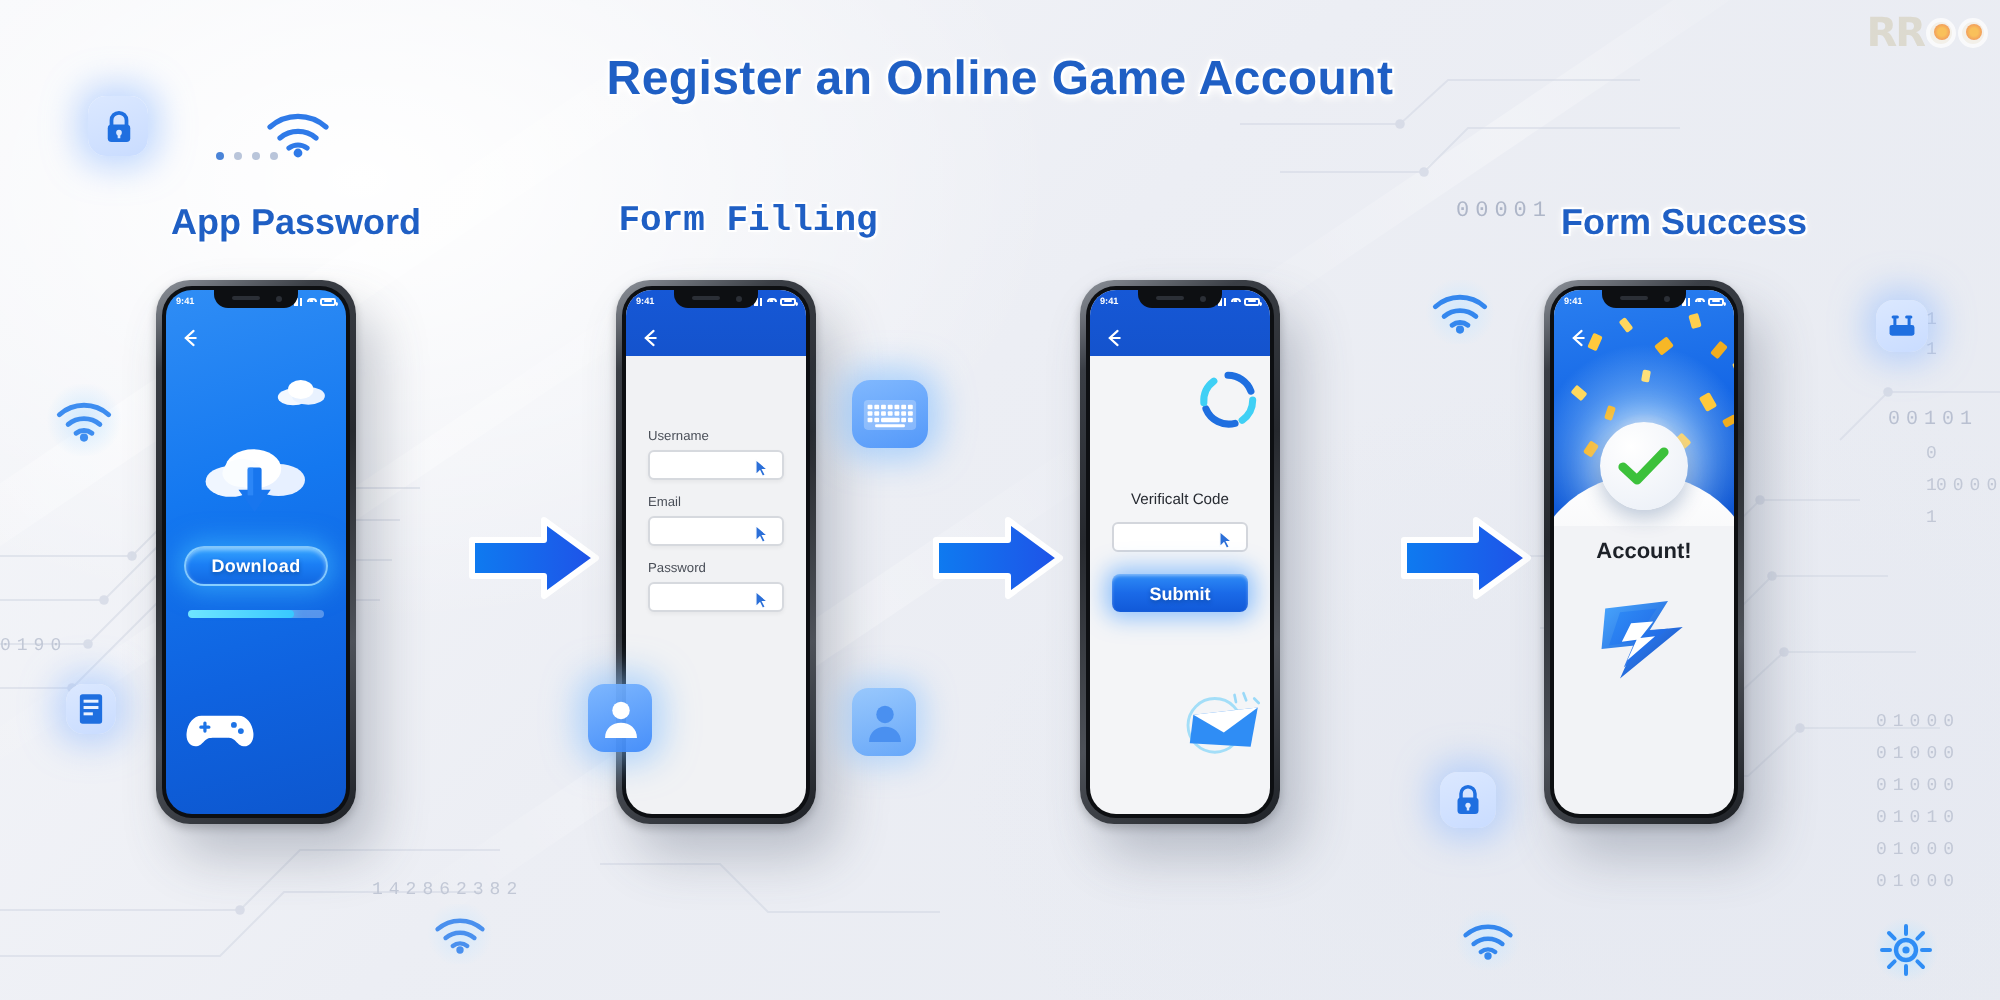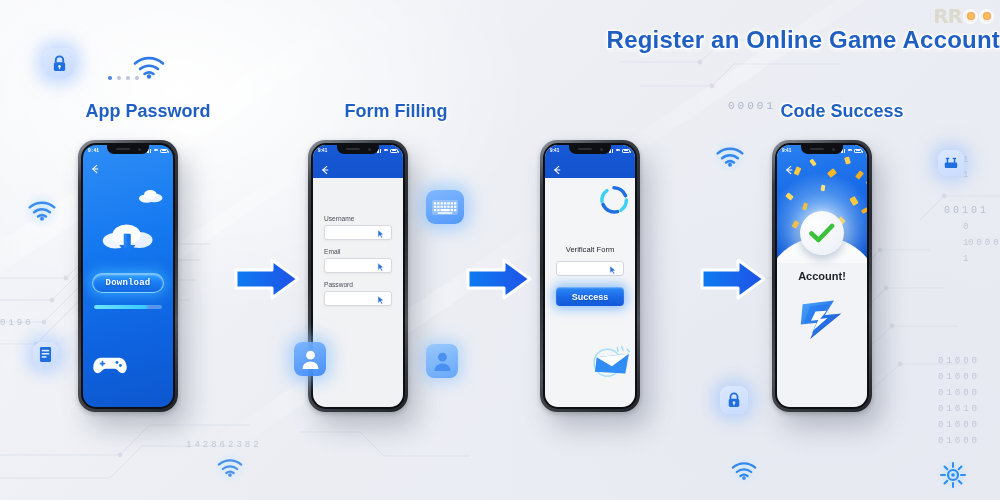--- a/index.html
+++ b/index.html
@@ -30,21 +30,21 @@
   
   .gicon {
     position:absolute; display:flex; align-items:center; justify-content:center;
     border-radius:9px;
   }
   .gicon.boxed { background:linear-gradient(160deg,#dbe8ff,#c9dcff); box-shadow:0 0 16px 6px rgba(150,190,255,.55); }
   .gicon.plain { background:transparent; }
 
   
   .title {
-    position:absolute; top:26px; left:0; width:100%; text-align:right;
+    position:absolute; top:26px; left:0; width:100%; text-align:center;
     font-size:24px; font-weight:bold; color:#1f5fc4; letter-spacing:.2px;
     text-shadow: 0 0 3px #fff, 0 0 6px #fff, 1px 1px 0 #fff, -1px -1px 0 #fff, 1px -1px 0 #fff, -1px 1px 0 #fff, 0 2px 4px rgba(255,255,255,.95);
   }
   .steplabel {
     position:absolute; top:101px; font-size:18px; font-weight:bold; color:#1f5fc4;
     text-align:center; white-space:nowrap;
     text-shadow: 0 0 3px #fff, 0 0 5px #fff, 1px 1px 0 #fff, -1px -1px 0 #fff, 1px -1px 0 #fff, -1px 1px 0 #fff;
   }
 
   
@@ -77,21 +77,21 @@
   .wifimini b:nth-child(1){ width:5px; height:2.4px; top:0; }
   .wifimini b:nth-child(2){ width:2.6px; height:1.4px; top:1.4px; }
   .batt { width:8px; height:4px; border:.7px solid currentColor; border-radius:1.2px; position:relative; }
   .batt::after { content:''; position:absolute; right:-1.6px; top:1px; width:.9px; height:2px; background:currentColor; border-radius:0 1px 1px 0; }
   .batt i { position:absolute; inset:.6px; background:currentColor; border-radius:.5px; }
 
   .backarrow { position:absolute; top:16px; left:7px; width:10px; height:10px; z-index:8; }
   .backarrow svg { width:100%; height:100%; }
 
   
-  .p1 .screen { background:linear-gradient(165deg,#2f8df5 0%, #1478f0 38%, #0f63e0 72%, #0d57cf 100%);font-family:Liberation Mono, monospace; }
+  .p1 .screen { background:linear-gradient(165deg,#2f8df5 0%, #1478f0 38%, #0f63e0 72%, #0d57cf 100%); }
   .p1 .statusbar, .p1 .backarrow { color:#fff; }
   .cloud-sm { position:absolute; top:44px; right:9px; width:26px; height:14px; }
   .cloud-big { position:absolute; top:76px; left:50%; transform:translateX(-50%); width:56px; height:38px; }
   .dlbtn {
     position:absolute; top:128px; left:9px; right:9px; height:20px; border-radius:10px;
     background:linear-gradient(180deg,#35a5ff 0%, #1b7ff5 45%, #1168e2 100%);
     border:.8px solid rgba(150,215,255,.85);
     box-shadow: 0 0 12px 3px rgba(60,180,255,.65), inset 0 1px 2px rgba(255,255,255,.45);
     display:flex; align-items:center; justify-content:center;
     color:#fff; font-size:9px; font-weight:bold; letter-spacing:.2px;
@@ -308,22 +308,22 @@
     <span class="wm-text">RR</span>
     <span class="wm-o">
         <i></i>
       </span>
     <span class="wm-o">
         <i></i>
       </span>
   </div>
 
   <div class="steplabel" style="left:56px; width:184px;">App Password</div>
-  <div class="steplabel" style="left:304px; width:184px;">Form Filling</div>
-  <div class="steplabel" style="left:750px; width:184px;">Code Success</div>
+  <div class="steplabel" style="left:282px; width:184px;font-family:Liberation Mono, monospace;">Form Filling</div>
+  <div class="steplabel" style="left:750px; width:184px;">Form Success</div>
 
   <div class="phone p1" style="left:78px;">
     <div class="bezel">
       <div class="screen">
         <div class="notch">
             <i class="sp"></i>
             <i class="cam"></i>
           </div>
         <div class="statusbar">
           <span>9:41</span>
@@ -539,27 +539,27 @@
             </svg>
         </div>
 
         <svg class="spinner" viewBox="0 0 34 34">
           <path d="M17 3a14 14 0 0 1 13 9" stroke="#1f6fe0" stroke-width="4" fill="none" stroke-linecap="round"></path>
           <path d="M31 17a14 14 0 0 1-6 11.5" stroke="#3fd0f5" stroke-width="4" fill="none" stroke-linecap="round"></path>
           <path d="M21 30.2A14 14 0 0 1 4.5 22" stroke="#1f6fe0" stroke-width="4" fill="none" stroke-linecap="round"></path>
           <path d="M3.3 18.5A14 14 0 0 1 9 6.3" stroke="#3fd0f5" stroke-width="4" fill="none" stroke-linecap="round"></path>
         </svg>
 
-        <div class="vlabel">Verificalt Form</div>
+        <div class="vlabel">Verificalt Code</div>
         <div class="vinput">
           <svg class="cursor" viewBox="0 0 10 13">
               <path d="M1 1 L1 11 L3.6 8.4 L5.4 12 L7.2 11 L5.4 7.6 L8.8 7.6 Z" fill="#2b6fd8" stroke="#ffffff" stroke-width=".9"></path>
             </svg>
         </div>
-        <div class="submit">Success</div>
+        <div class="submit">Submit</div>
 
         <svg class="envelope" viewBox="0 0 48 38">
           <circle cx="20" cy="22" r="15" fill="none" stroke="#8fd8f8" stroke-width="1.6" opacity=".8"></circle>
           <path d="M8 16 L44 12 L40 34 L6 32 Z" fill="#2f8df5"></path>
           <path d="M8 16 L25 26 L44 12 Z" fill="#ffffff"></path>
           <g stroke="#9ad9f8" stroke-width="1.5" stroke-linecap="round">
             <path d="M36 4 L37.5 8"></path>
               <path d="M42 7 L44.5 9.5"></path>
               <path d="M31 5 L31.8 9"></path>
           </g>

